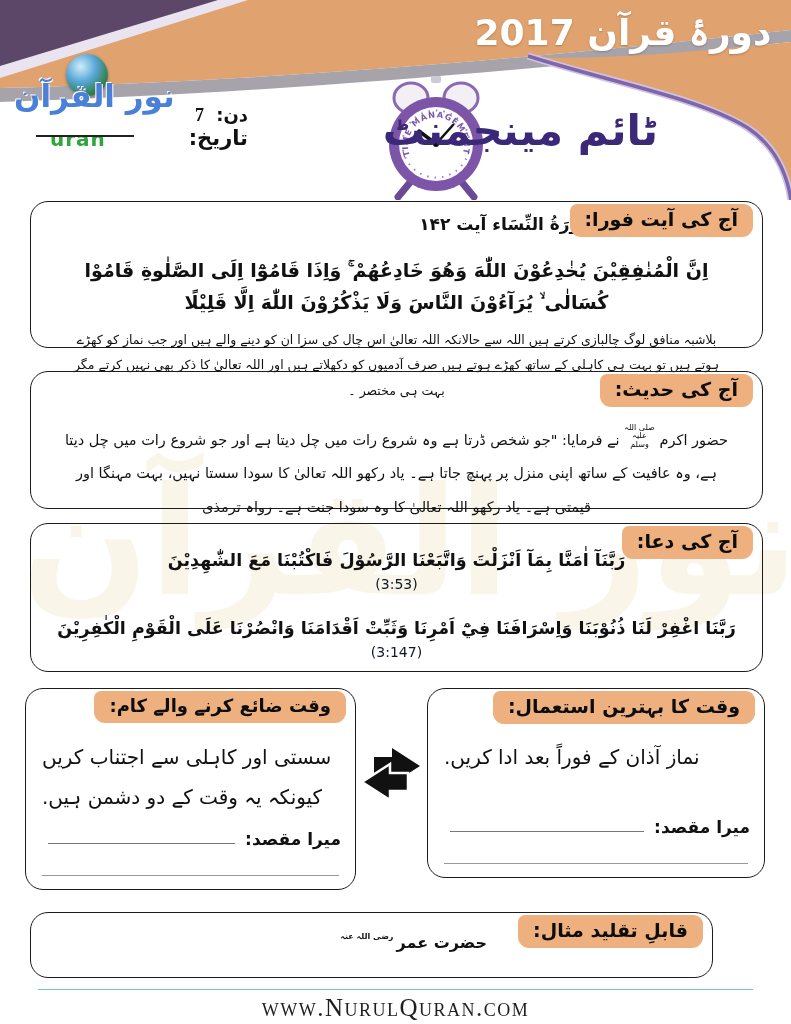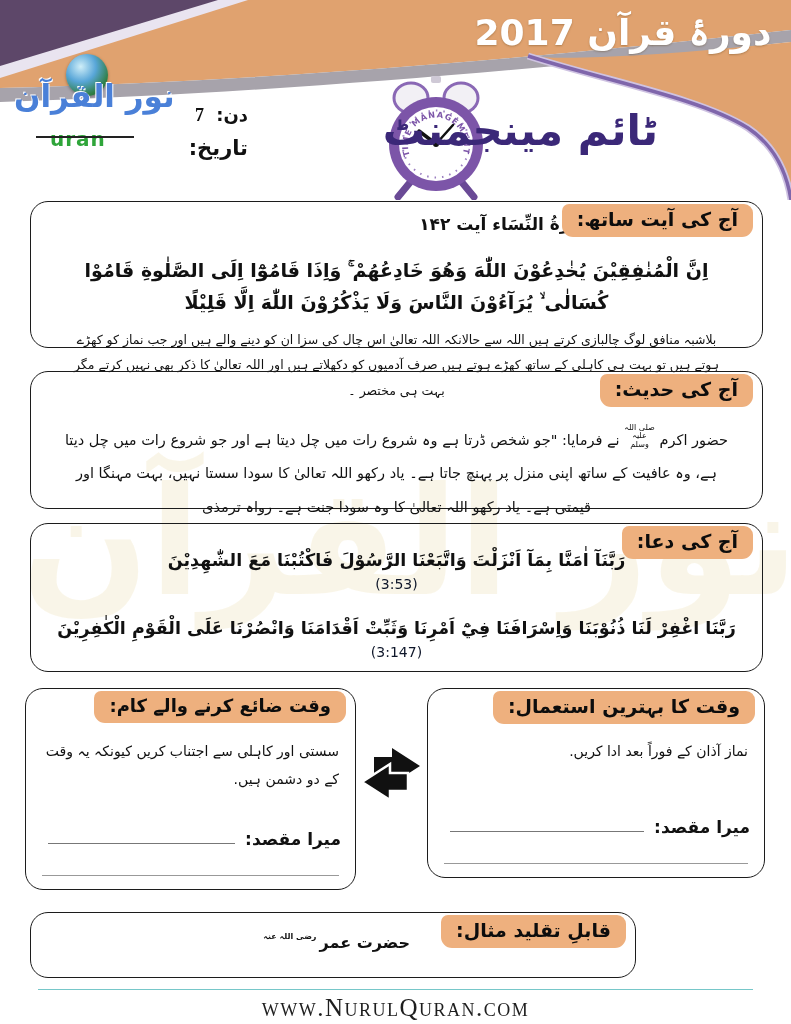--- a/index.html
+++ b/index.html
@@ -28,21 +28,21 @@
     font-size:31px; font-weight:bold; color:#4a80d8;
     text-shadow:1px 1px 0 #ffffff, -1px -1px 0 #ffffff;
   }
   .logo-latin {
     position:absolute; top:73px; left:38px; font-size:20px; font-weight:bold;
     color:#2fa53a; letter-spacing:1px;
   }
   .daydate { position:absolute; top:104px; left:36px; width:212px; direction:rtl; }
   .day-row { text-align:right; font-size:18px; font-weight:bold; }
   .day-row .num { padding-right:6px; font-family:"Liberation Serif", serif; }
-  .date-row { margin-top:10px; display:flex; direction:rtl; align-items:flex-start;
+  .date-row { display:flex; direction:rtl; align-items:center;
               font-size:21px; font-weight:bold;gap:47px; }
   .date-blank { flex:1; border-bottom:2px solid #222; margin:0 8px 4px 0; height:1px; }
   .clock { position:absolute; top:74px; left:381px; }
   .page-title {
     position:absolute; top:106px; left:458px; width:200px;
     direction:rtl; text-align:center; white-space:nowrap;
     font-size:42px; font-weight:bold; color:#3b2878;
   }
   
   .watermark {
@@ -60,21 +60,21 @@
     position:absolute; top:2px; right:9px; z-index:2;
     background:#eeb07e; border-radius:7px 9px 11px 11px;
     padding:4px 15px 7px; direction:rtl; white-space:nowrap;
     font-size:19px; font-weight:bold; color:#0d0d0d;
   }
   .box-ayat    { top:201px; left:30px;  width:733px; height:147px; }
   .box-hadith  { top:371px; left:30px;  width:733px; height:138px; }
   .box-dua     { top:523px; left:30px;  width:733px; height:149px; }
   .box-best    { top:688px; left:427px; width:338px; height:190px; }
   .box-waste   { top:688px; left:25px;  width:331px; height:202px; }
-  .box-example { top:912px; left:30px;  width:606px; height:66px;  }
+  .box-example { top:912px; left:30px;  width:683px; height:66px;  }
   .ayat-ref {
     position:absolute; top:12px; right:165px; direction:rtl;
     font-size:17px; font-weight:bold; white-space:nowrap;
   }
   .ayat-arabic {
     margin:52px 26px 0; direction:rtl; text-align:center;
     font-size:19px; font-weight:bold; line-height:1.7;
   }
   .ayat-trans {
     margin:8px 40px 0; direction:rtl; text-align:center;
@@ -87,22 +87,22 @@
   .honorific {
     display:inline-block; font-size:8px; line-height:1.05; text-align:center;
     vertical-align:top; margin:0 3px; max-width:34px;
   }
   .dua-item { text-align:center; direction:rtl; }
   .dua-item.first  { margin-top:22px; }
   .dua-item.second { margin-top:22px; }
   .dua-arabic { font-size:17.5px; font-weight:bold; line-height:1.6; }
   .dua-ref { direction:ltr; font-size:14px; margin-top:2px; color:#0f172a; }
   .pair-text {
-    margin:48px 16px 0; direction:rtl; text-align:right;
-    font-size:14px; line-height:2;
+    margin:48px 16px 0; direction:rtl; text-align:left;
+    font-size:20px; line-height:2;
   }
   .goal-row {
     position:absolute; bottom:40px; right:14px; left:18px;
     display:flex; direction:rtl; align-items:flex-end;
     font-size:17px; font-weight:bold;
   }
   .goal-line { flex:1; border-bottom:1.5px solid #777; margin:0 10px 5px 4px; height:1px; }
   .bottom-line { position:absolute; bottom:13px; left:16px; right:16px; border-top:1.5px solid #999; }
   .swap-arrows { position:absolute; top:742px; left:358px; z-index:1; }
   .example-text {
@@ -171,21 +171,21 @@
     <line x1="55" y1="70" x2="38" y2="57" stroke="#111" stroke-width="3.5" stroke-linecap="round"></line>
     <line x1="55" y1="70" x2="72" y2="51" stroke="#111" stroke-width="2.5" stroke-linecap="round"></line>
     <circle cx="55" cy="70" r="3" fill="#111"></circle>
   </svg>
 
   <div class="page-title">ٹائم مینجمنٹ</div>
 
   <div class="watermark">نور القرآن</div>
 
   <div class="box box-ayat">
-    <div class="tab">آج کی آیت ساتھ:</div>
+    <div class="tab">آج کی آیت فورا:</div>
     <div class="ayat-ref">سُوْرَةُ النِّسَاء آیت ۱۴۲</div>
     <div class="ayat-arabic">اِنَّ الْمُنٰفِقِيْنَ يُخٰدِعُوْنَ اللّٰهَ وَهُوَ خَادِعُهُمْ ۚ وَاِذَا قَامُوْٓا اِلَى الصَّلٰوةِ قَامُوْا كُسَالٰى ۙ يُرَآءُوْنَ النَّاسَ وَلَا يَذْكُرُوْنَ اللّٰهَ اِلَّا قَلِيْلًا</div>
     <div class="ayat-trans">بلاشبہ منافق لوگ چالبازی کرتے ہیں اللہ سے حالانکہ اللہ تعالیٰ اس چال کی سزا ان کو دینے والے ہیں اور جب نماز کو کھڑے ہوتے ہیں تو بہت ہی کاہلی کے ساتھ کھڑے ہوتے ہیں صرف آدمیوں کو دکھلاتے ہیں اور اللہ تعالیٰ کا ذکر بھی نہیں کرتے مگر بہت ہی مختصر ۔</div>
   </div>
 
   <div class="box box-hadith">
     <div class="tab">آج کی حدیث:</div>
     <div class="hadith-text">
       <span>حضور اکرم</span><span class="honorific">صلی اللہ علیہ وسلم</span><span>نے فرمایا: "جو شخص ڈرتا ہے وہ شروع رات میں چل دیتا ہے اور جو شروع رات میں چل دیتا ہے، وہ عافیت کے ساتھ اپنی منزل پر پہنچ جاتا ہے۔ یاد رکھو اللہ تعالیٰ کا سودا سستا نہیں، بہت مہنگا اور قیمتی ہے۔ یاد رکھو اللہ تعالیٰ کا وہ سودا جنت ہے۔ رواہ ترمذی</span>
     </div>

